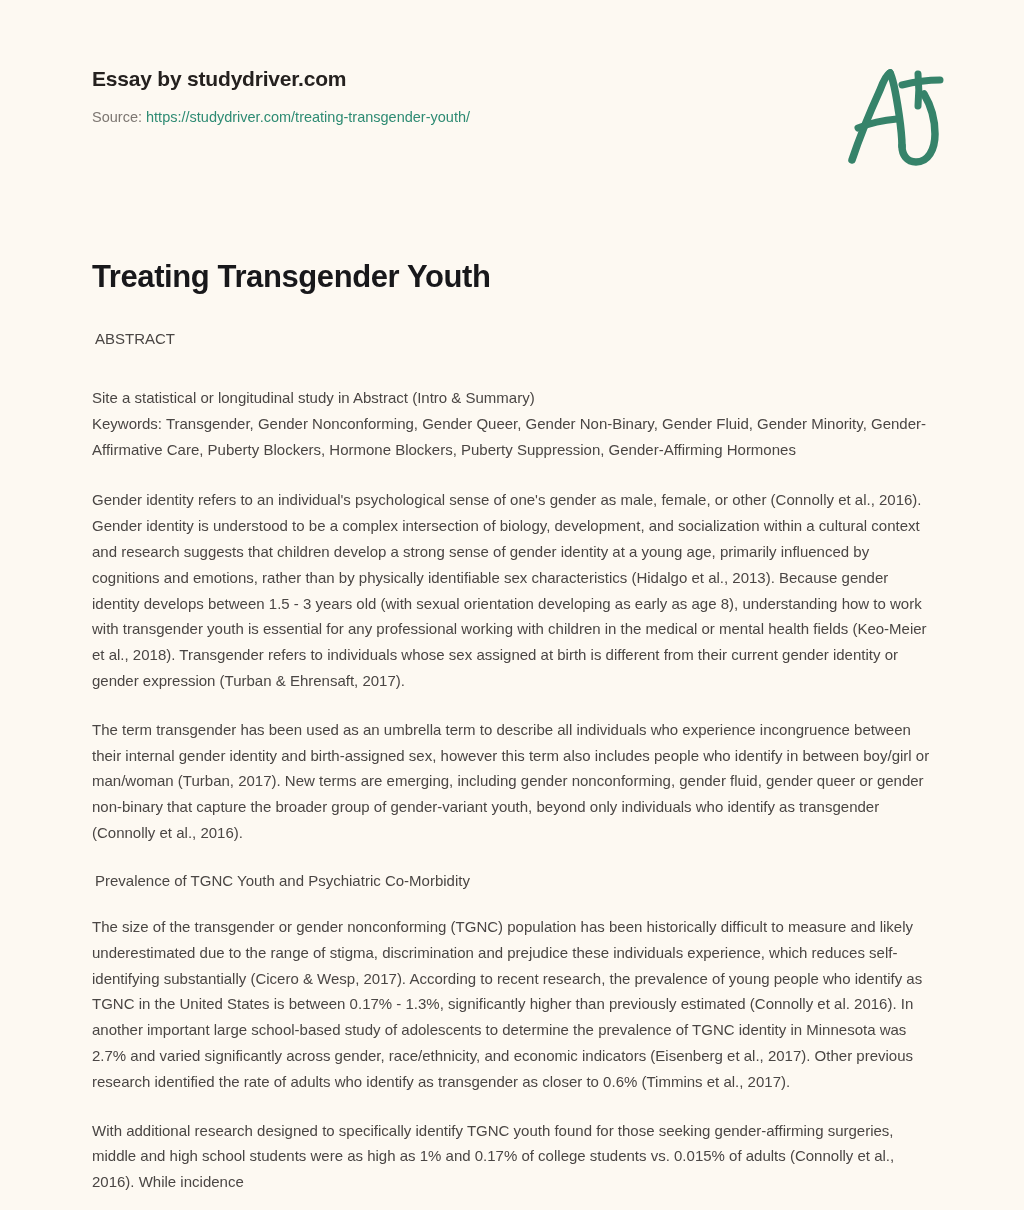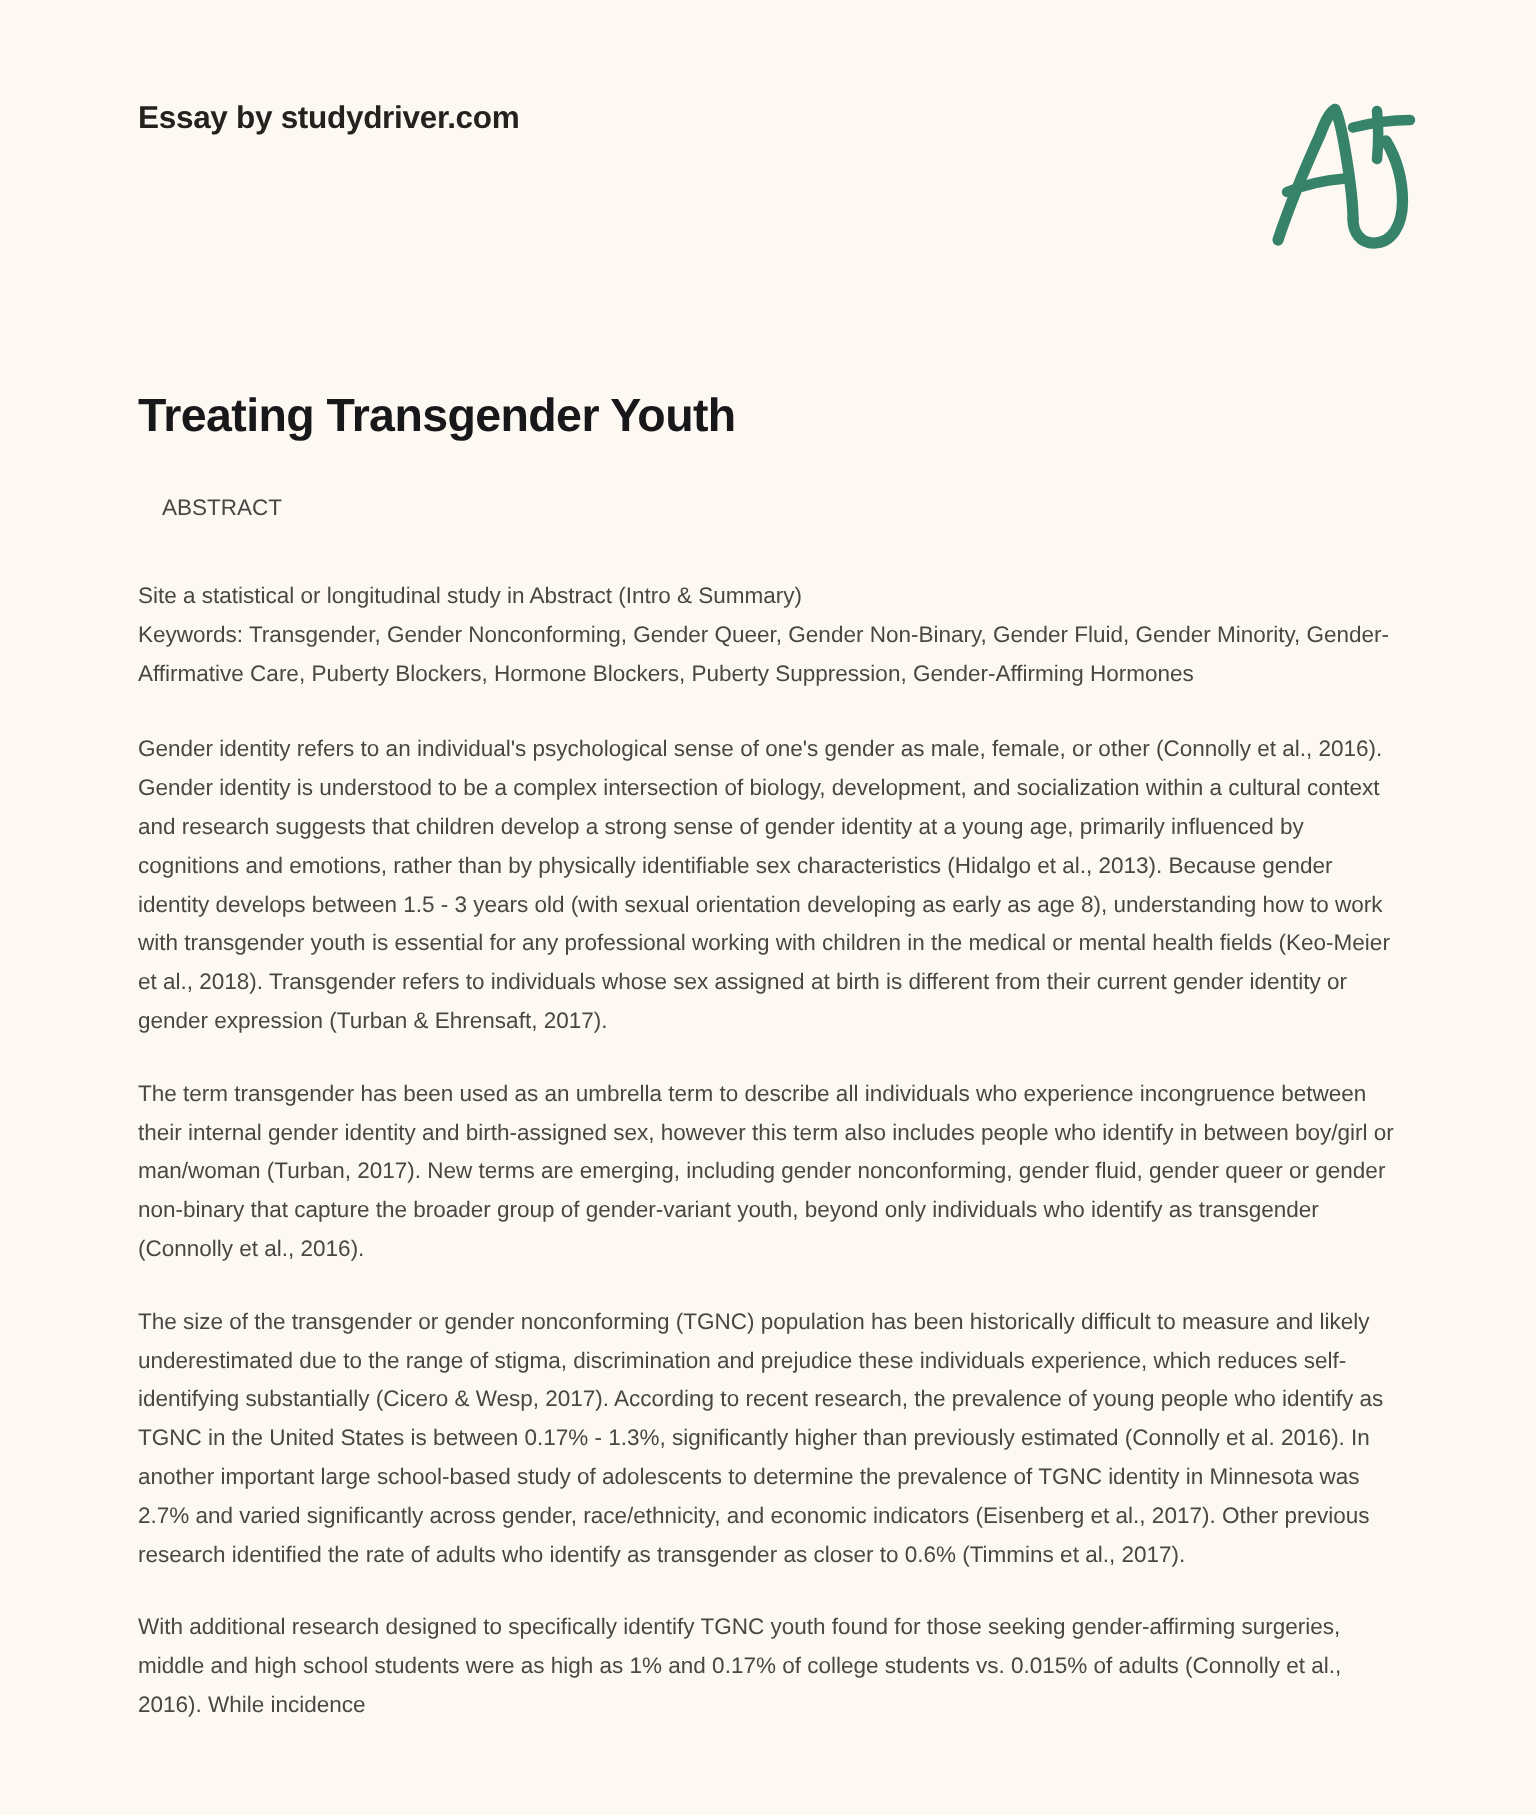--- a/index.html
+++ b/index.html
@@ -81,21 +81,21 @@
     color: #18181b;
     letter-spacing: -0.4px;
     line-height: 1.25;
     margin: 18px 0 30px 0;
   }
   .section-heading {
     font-size: 15px;
     font-weight: normal;
     color: #4a4644;
     line-height: 1.55;
-    margin: 0 0 22px 16px;
+    margin: 0 0 22px 3px;
   }
   .para {
     font-size: 15px;
     font-weight: normal;
     color: #4a4644;
     line-height: 1.72;
     margin: 0 0 23px 0;
     text-align: left;
   }
   .para.block-keywords {
@@ -106,20 +106,24 @@
     margin-bottom: 0;
   }
 </style>
 </head>
 <body>
 
 <div class="page">
 
   <div class="header">
     <div class="brand-line">Essay by studydriver.com</div>
+    <div class="source-line">
+      <span class="source-label">Source:</span>
+      <a class="source-url" href="#">https://studydriver.com/treating-transgender-youth/</a>
+    </div>
   </div>
 
   <div class="logo">
     <svg viewBox="0 0 108 110" xmlns="http://www.w3.org/2000/svg">
       <g fill="none" stroke="#36836a" stroke-linecap="round" stroke-linejoin="round">
 
         <path d="M12 98 C 18 80, 30 50, 40 28 C 43 20, 46 13, 50 11" stroke-width="7.5"></path>
 
         <path d="M50 11 C 53 16, 56 32, 59 52 C 61 66, 62 76, 62 84" stroke-width="7.5"></path>
 
@@ -143,20 +147,21 @@
     <p class="para block-keywords">
       <span>Site a statistical or longitudinal study in Abstract (Intro &amp; Summary)</span><br>
       <span>Keywords: Transgender, Gender Nonconforming, Gender Queer, Gender Non-Binary, Gender Fluid, Gender Minority, Gender-Affirmative Care, Puberty Blockers, Hormone Blockers, Puberty Suppression, Gender-Affirming Hormones</span>
     </p>
 
 
     <p class="para">Gender identity refers to an individual's psychological sense of one's gender as male, female, or other (Connolly et al., 2016). Gender identity is understood to be a complex intersection of biology, development, and socialization within a cultural context and research suggests that children develop a strong sense of gender identity at a young age, primarily influenced by cognitions and emotions, rather than by physically identifiable sex characteristics (Hidalgo et al., 2013). Because gender identity develops between 1.5 - 3 years old (with sexual orientation developing as early as age 8), understanding how to work with transgender youth is essential for any professional working with children in the medical or mental health fields (Keo-Meier et al., 2018). Transgender refers to individuals whose sex assigned at birth is different from their current gender identity or gender expression (Turban &amp; Ehrensaft, 2017).</p>
 
     <p class="para">The term transgender has been used as an umbrella term to describe all individuals who experience incongruence between their internal gender identity and birth-assigned sex, however this term also includes people who identify in between boy/girl or man/woman (Turban, 2017). New terms are emerging, including gender nonconforming, gender fluid, gender queer or gender non-binary that capture the broader group of gender-variant youth, beyond only individuals who identify as transgender (Connolly et al., 2016).</p>
 
+    <div class="section-heading">Prevalence of TGNC Youth and Psychiatric Co-Morbidity</div>
 
     <p class="para">The size of the transgender or gender nonconforming (TGNC) population has been historically difficult to measure and likely underestimated due to the range of stigma, discrimination and prejudice these individuals experience, which reduces self-identifying substantially (Cicero &amp; Wesp, 2017). According to recent research, the prevalence of young people who identify as TGNC in the United States is between 0.17% - 1.3%, significantly higher than previously estimated (Connolly et al. 2016). In another important large school-based study of adolescents to determine the prevalence of TGNC identity in Minnesota was 2.7% and varied significantly across gender, race/ethnicity, and economic indicators (Eisenberg et al., 2017). Other previous research identified the rate of adults who identify as transgender as closer to 0.6% (Timmins et al., 2017).</p>
 
     <p class="para">With additional research designed to specifically identify TGNC youth found for those seeking gender-affirming surgeries, middle and high school students were as high as 1% and 0.17% of college students vs. 0.015% of adults (Connolly et al., 2016). While incidence</p>
 
   </div>
 
 </div>
 
 </body></html>

